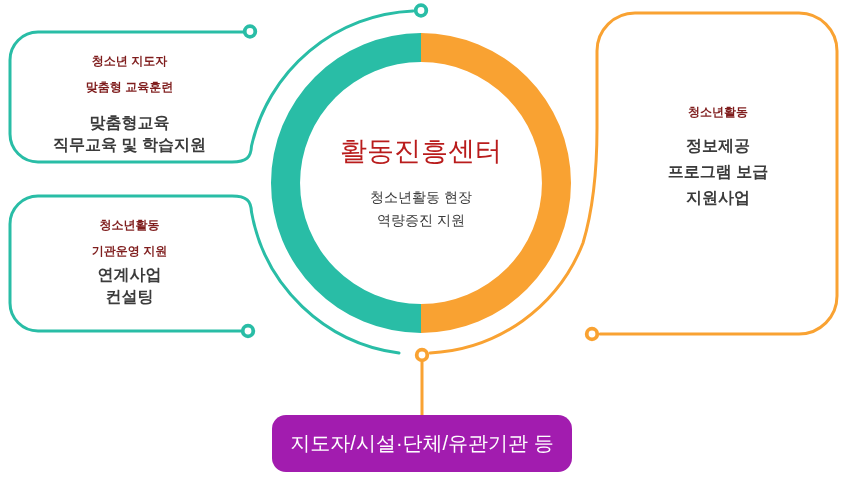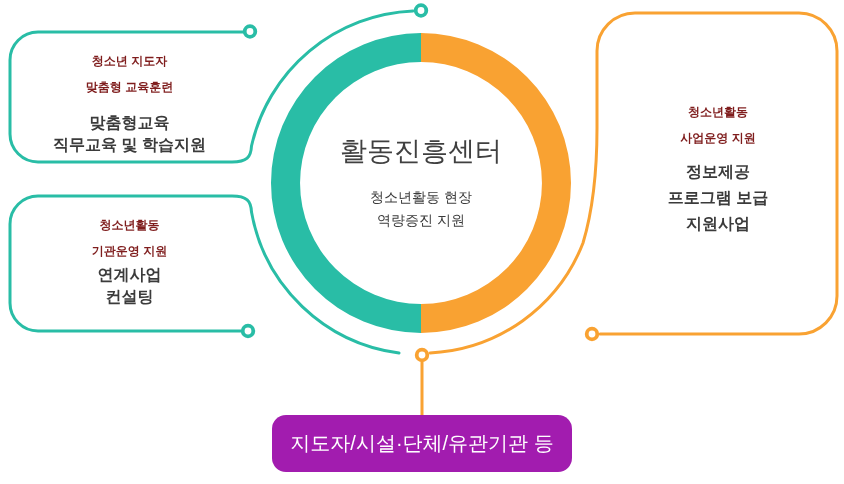--- a/index.html
+++ b/index.html
@@ -18,21 +18,21 @@
   .txt{position:absolute;text-align:center;}
   .box-title{font-size:12px;line-height:26px;font-weight:700;color:#7f1d1d;}
   .box-body{font-size:16px;line-height:22px;font-weight:700;color:#3b3b3b;}
   .box-body.wide{line-height:26px;}
   .tl-text{left:8px;top:48px;width:243px;}
   .tl-text .box-body{margin-top:12px;}
   .bl-text{left:8px;top:212px;width:243px;}
   .bl-text .box-body{margin-top:0;}
   .r-text{left:597px;top:99px;width:242px;}
   .r-text .box-body{margin-top:8px;}
-  .center-title{left:271px;top:135px;width:300px;font-size:27px;line-height:32px;font-weight:500;color:#404040;}
+  .center-title{left:271px;top:135px;width:300px;font-size:27px;line-height:32px;font-weight:500;color:#b91c1c;}
   .center-sub{left:271px;top:186px;width:300px;font-size:14px;line-height:23px;color:#3b3b3b;}
   .bottom-box{
     position:absolute;left:272px;top:415px;width:300px;height:57px;
     background:#a21caf;border-radius:14px;
     display:flex;align-items:center;justify-content:center;
     font-size:20px;font-weight:500;color:#ffffff;
   }
 </style>
 </head>
 <body>
@@ -81,21 +81,20 @@
     </div>
     <div class="box-body">
       <div>연계사업</div>
       <div>컨설팅</div>
     </div>
   </div>
 
   <div class="txt r-text">
     <div class="box-title">
       <div>청소년활동</div>
-      <div>사업운영 지원</div>
     </div>
     <div class="box-body wide">
       <div>정보제공</div>
       <div>프로그램 보급</div>
       <div>지원사업</div>
     </div>
   </div>
 
   <div class="txt center-title">활동진흥센터</div>
   <div class="txt center-sub">

